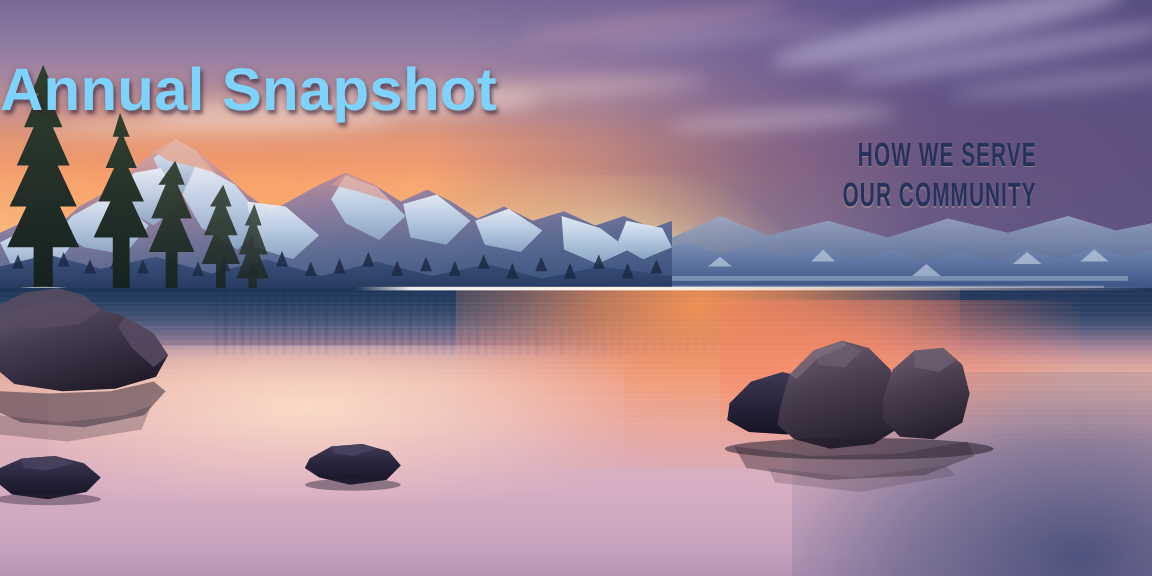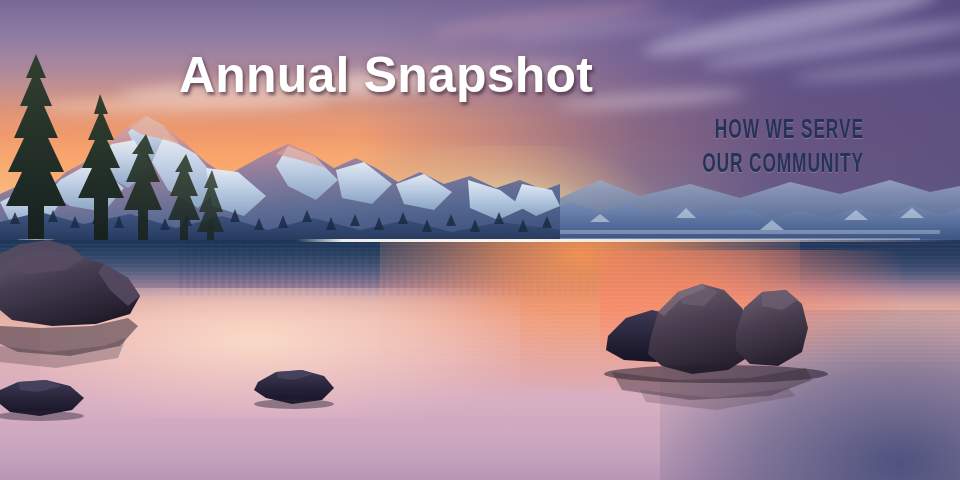--- a/index.html
+++ b/index.html
@@ -220,24 +220,23 @@
       rgba(0,0,0,0) 2px,
       rgba(0,0,0,0) 7px);
     filter: blur(1px);
   }
 
   
   .title {
     position: absolute;
     left: 0; top: 46px;
     width: 772px;
-    text-align: center;
     font-size: 50px;
     font-weight: bold;
-    color: #ffffff;
+    color: #7dd3fc;
     letter-spacing: 0.2px;
     text-shadow:
       2px 3px 3px rgba(58,34,52,0.55),
       0 1px 6px rgba(70,40,60,0.35);
     white-space: nowrap;
     font-family: "Liberation Sans", sans-serif;
   }
   .subtitle {
     position: absolute;
     right: 96px;

